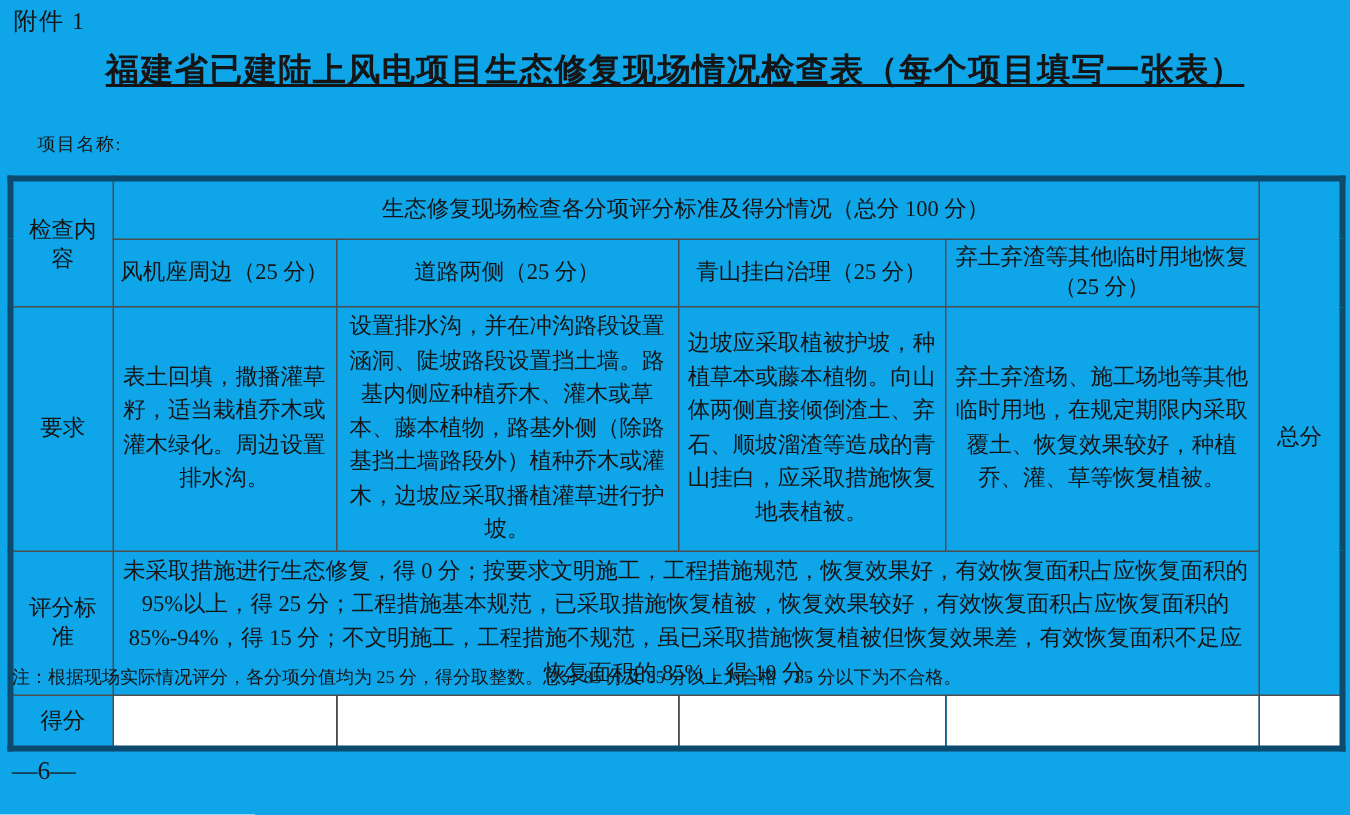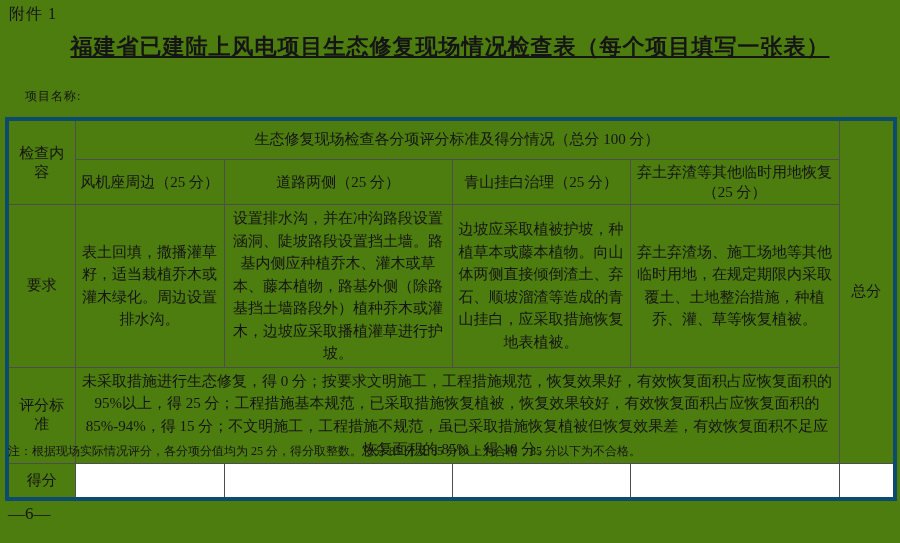--- a/index.html
+++ b/index.html
@@ -1,21 +1,21 @@
 <!DOCTYPE html>
 <html><head>
 <meta charset="utf-8">
 <style>
   html,body { margin:0; padding:0; background:#ffffff; }
   body {
     width:900px; height:543px;
     font-family:"Liberation Serif","DejaVu Serif",serif;
     color:#151515;
   }
-  .page { position:relative; width:900px; height:543px; overflow:hidden; background:#4d7c0f; }
+  .page { position:relative; width:900px; height:543px; overflow:hidden; background:#0ea5e9; }
 
   .attachment {
     position:absolute; left:9px; top:4px;
     font-size:16px; letter-spacing:1px;
   }
   .title {
     position:absolute; left:0; top:32px; width:100%;
     margin:0; text-align:center;
     font-size:22px; font-weight:bold; letter-spacing:1px;text-decoration:underline;
   }
@@ -93,21 +93,21 @@
         <td class="sub-header">风机座周边（25 分）</td>
         <td class="sub-header">道路两侧（25 分）</td>
         <td class="sub-header">青山挂白治理（25 分）</td>
         <td class="sub-header">弃土弃渣等其他临时用地恢复（25 分）</td>
       </tr>
       <tr class="r3">
         <td>要求</td>
         <td class="req">表土回填，撒播灌草籽，适当栽植乔木或灌木绿化。周边设置排水沟。</td>
         <td class="req">设置排水沟，并在冲沟路段设置涵洞、陡坡路段设置挡土墙。路基内侧应种植乔木、灌木或草本、藤本植物，路基外侧（除路基挡土墙路段外）植种乔木或灌木，边坡应采取播植灌草进行护坡。</td>
         <td class="req">边坡应采取植被护坡，种植草本或藤本植物。向山体两侧直接倾倒渣土、弃石、顺坡溜渣等造成的青山挂白，应采取措施恢复地表植被。</td>
-        <td class="req">弃土弃渣场、施工场地等其他临时用地，在规定期限内采取覆土、土地整治措施，种植乔、灌、草等恢复植被。</td>
+        <td class="req">弃土弃渣场、施工场地等其他临时用地，在规定期限内采取覆土、恢复效果较好，种植乔、灌、草等恢复植被。</td>
       </tr>
       <tr class="r4">
         <td>评分标准</td>
         <td colspan="4" class="scoring">未采取措施进行生态修复，得 0 分；按要求文明施工，工程措施规范，恢复效果好，有效恢复面积占应恢复面积的 95%以上，得 25 分；工程措施基本规范，已采取措施恢复植被，恢复效果较好，有效恢复面积占应恢复面积的 85%-94%，得 15 分；不文明施工，工程措施不规范，虽已采取措施恢复植被但恢复效果差，有效恢复面积不足应恢复面积的 85%，得 10 分。</td>
       </tr>
       <tr class="r5">
         <td>得分</td>
         <td class="blank"></td>
         <td class="blank"></td>
         <td class="blank"></td>

